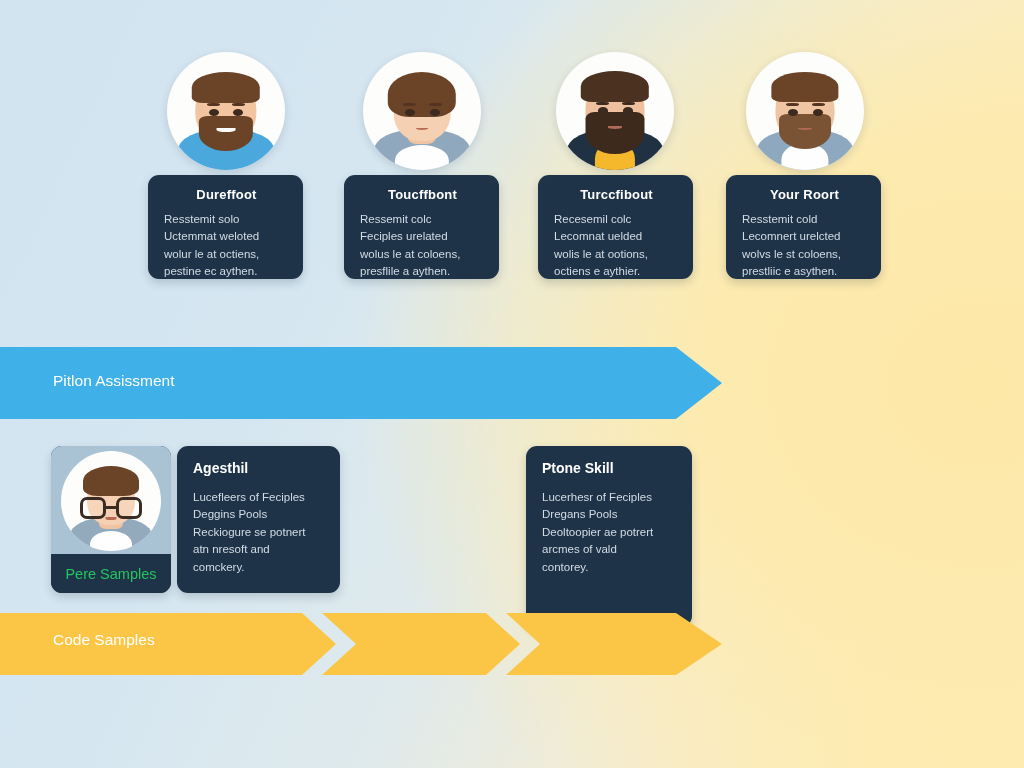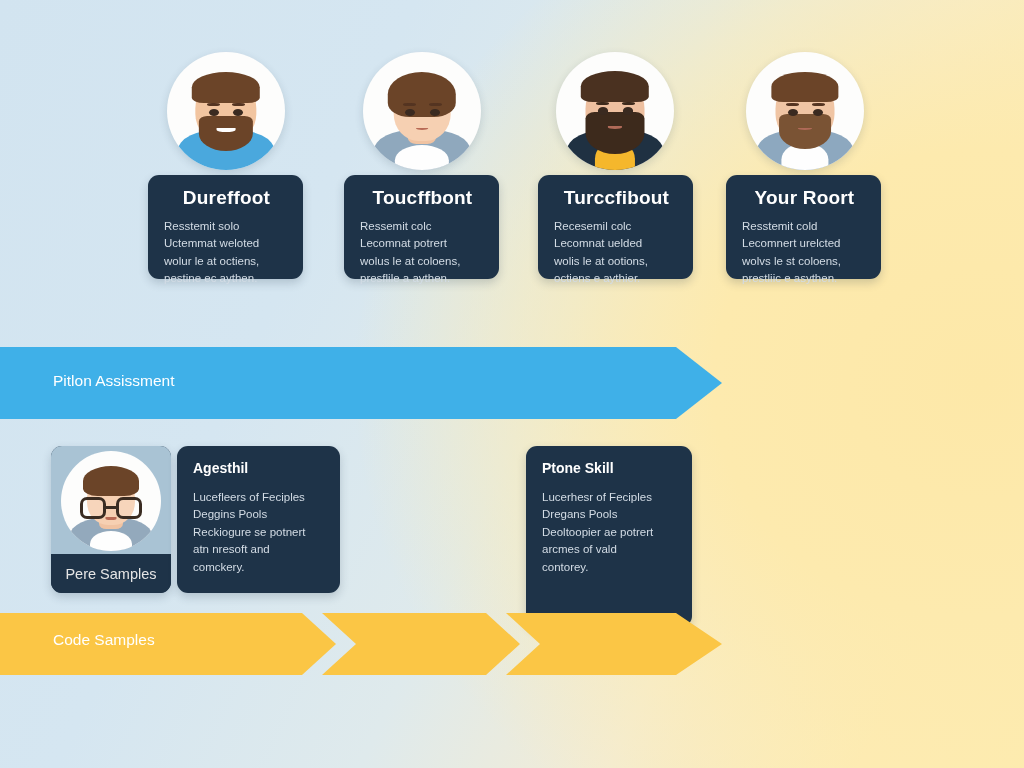--- a/index.html
+++ b/index.html
@@ -49,21 +49,21 @@
   .bridge { position:absolute; left:50%; transform:translateX(-50%); top:9px;
             width:12px; height:3px; background:#3a2c22; }
 
   
   .card-dark {
     position:absolute; background:#1e3348; border-radius:11px;
     box-shadow:0 4px 10px rgba(30,50,70,0.20);
     padding:12px 14px 12px 16px; color:#e9eef3;
   }
   .card-title {
-    text-align:center; font-size:19px; font-weight:700;
+    text-align:center; font-size:13px; font-weight:700;
     letter-spacing:0.2px; color:#ffffff; margin-bottom:9px;
   }
   .card-body {
     font-size:11.5px; line-height:1.52; color:#d3dce5; font-weight:400;
   }
   .card-body div { white-space:nowrap; }
   .banner-label { position:absolute; white-space:nowrap; }
 
   .arrow-blue {
     position:absolute; background:#3fb0e8;
@@ -81,21 +81,21 @@
     position:absolute; border-radius:11px; overflow:hidden;
     box-shadow:0 4px 10px rgba(30,50,70,0.20); background:#1e3348;
   }
   .profile-photo {
     position:absolute; left:0; right:0; top:0; height:108px;
     background:#a9c3d4;
   }
   .profile-name {
     position:absolute; left:0; right:0; bottom:0; height:38px;
     display:flex; align-items:center; justify-content:center;
-    color:#e5e5e5; font-size:14.5px; background:#1e3348;
+    color:#22c55e; font-size:14.5px; background:#1e3348;
   }
 </style>
 </head>
 <body>
 
 <div id="stage">
 
   <div class="person">
     <div class="avatar-circle" style="left:167px; top:52px; width:118px; height:118px;">
       <div class="av-inner">
@@ -134,21 +134,21 @@
         <div class="eye" style="left:57%; top:48%;"></div>
         <div class="brow" style="left:34%; top:43%;"></div>
         <div class="brow" style="left:56%; top:43%;"></div>
         <div class="mouth" style="top:64%; width:10%; height:2.5%; background:#b86a55;"></div>
       </div>
     </div>
     <div class="card-dark" style="left:344px; top:175px; width:155px; height:104px;">
       <div class="card-title">Toucffbont</div>
       <div class="card-body">
         <div>Ressemit colc</div>
-        <div>Lecomnat potrert</div>
+        <div>Feciples urelated</div>
         <div>wolus le at coloens,</div>
         <div>presflile a aythen.</div>
       </div>
     </div>
   </div>
 
   <div class="person">
     <div class="avatar-circle" style="left:556px; top:52px; width:118px; height:118px;">
       <div class="av-inner">
         <div class="torso" style="background:#1f3142;"></div>

